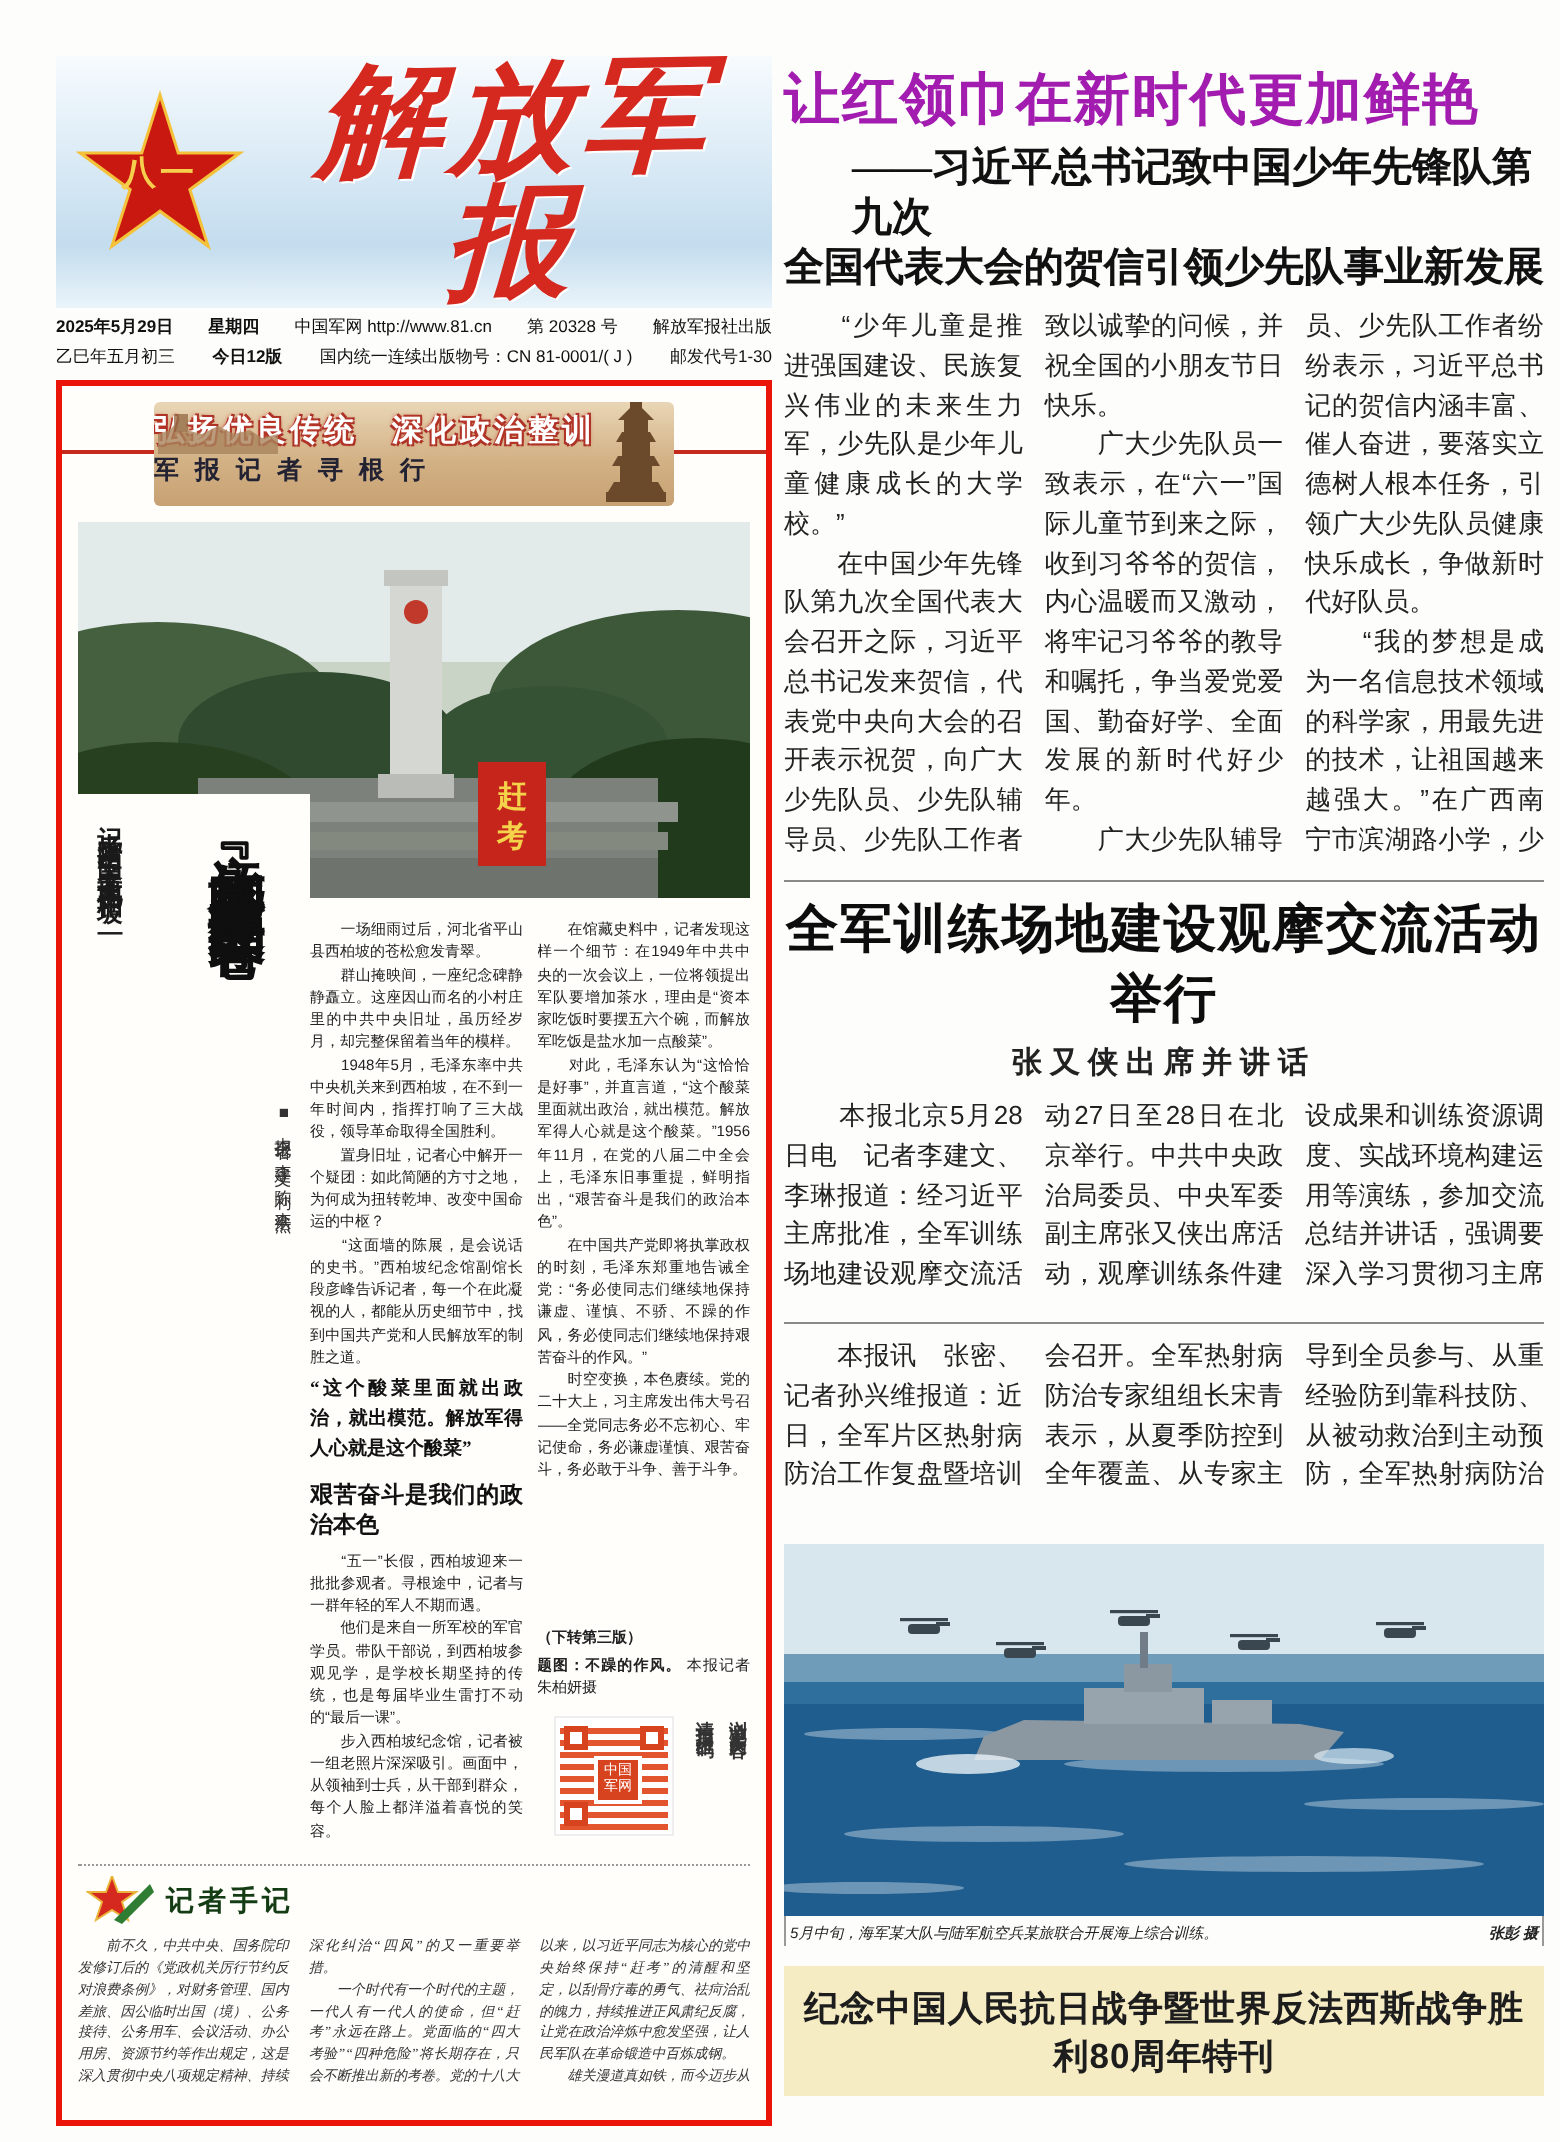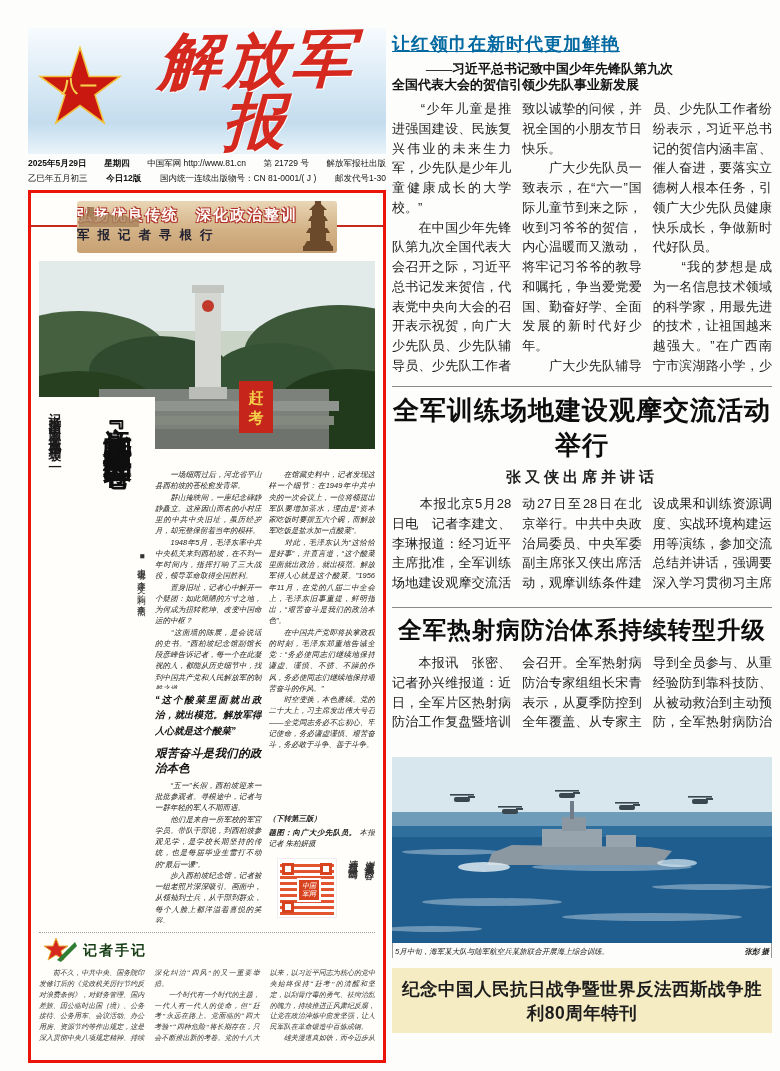--- a/index.html
+++ b/index.html
@@ -39,21 +39,21 @@
   .fphoto{position:relative;margin:6px 8px 0 8px;height:188px;overflow:hidden;background:#dfe7e4;}
   
   .fmid{position:relative;display:flex;margin:0 8px;height:474px;}
   .vstrip{position:relative;width:116px;flex:0 0 auto;display:flex;background:#fffefb;z-index:3;
           margin-top:-52px;padding-top:6px;height:520px;}
   .v{writing-mode:vertical-rl;text-orientation:upright;}
   .side-label{width:22px;font-size:12.5px;font-weight:bold;letter-spacing:3px;color:#1a1a1a;margin-left:2px;}
   .big-title{width:64px;font-size:29px;font-weight:bold;color:#0f0f0f;letter-spacing:3px;
              font-family:"Liberation Sans",sans-serif;line-height:1.05;margin-left:6px;}
   .fbyline{width:15px;font-size:8.5px;color:#333;margin-top:148px;letter-spacing:1px;}
-  .fbody{flex:1;display:flex;gap:7px;padding-top:20px;font-style:italic;}
+  .fbody{flex:1;display:flex;gap:7px;padding-top:10px;}
   .fcol{flex:1;font-size:7.5px;line-height:1.5;text-align:justify;color:#222;overflow:hidden;
         display:flex;flex-direction:column;}
   .ftext{white-space:pre-line;overflow:hidden;}
   .fcol1-top{flex:0 1 auto;}
   .pull-quote{flex:0 0 auto;font-family:"Liberation Serif",serif;font-weight:bold;font-size:9.5px;
         line-height:1.6;margin:4px 0;color:#111;}
   .fsubhead{flex:0 0 auto;font-size:11.5px;font-weight:bold;color:#111;margin:3px 0;line-height:1.35;}
   .fcont{font-weight:bold;font-size:7.5px;margin-top:2px;}
   .fcredit{font-size:7.5px;margin-top:2px;}
   .fcredit b{font-weight:bold;}
@@ -72,22 +72,22 @@
   .notebook{position:absolute;left:8px;right:8px;bottom:6px;border-top:1px dotted #999;padding-top:5px;}
   .nb-head{display:flex;align-items:center;gap:14px;margin-bottom:4px;}
   .nb-label{display:flex;align-items:center;gap:6px;font-size:14px;font-weight:bold;color:#143c14;
             letter-spacing:2px;padding-left:4px;}
   .nb-title{font-size:22px;font-weight:bold;color:#333;letter-spacing:1px;font-family:"Liberation Sans",sans-serif;}
   .nb-body{column-count:3;column-gap:10px;font-size:7px;line-height:1.55;text-align:justify;
            font-family:"Liberation Serif",serif;font-style:italic;color:#333;height:86px;overflow:hidden;
            white-space:pre-line;}
   
   .rightcol{position:absolute;left:392px;top:34px;width:380px;}
-  .lead-hl{font-size:18px;font-weight:bold;color:#0369a1;letter-spacing:1px;line-height:1.15;text-decoration:underline;}
-  .lead-sub{font-family:"Liberation Serif",serif;font-weight:bold;font-size:13px;color:#111;line-height:1.25;}
+  .lead-hl{font-size:28px;font-weight:bold;color:#a21caf;letter-spacing:1px;line-height:1.15;}
+  .lead-sub{font-family:"Liberation Serif",serif;font-weight:bold;font-size:20px;color:#111;line-height:1.25;}
   .ls1{margin-top:6px;padding-left:34px;}
   .ls2{margin-bottom:6px;}
   .colbody{column-count:3;column-gap:11px;font-size:13px;line-height:1.52;text-align:justify;
            overflow:hidden;color:#222;}
   .colbody .btext{white-space:pre-line;}
   .cont-inline{font-weight:bold;}
   .lead-body{height:280px;}
   .divider{border:none;border-top:1px solid #8a8a8a;margin:7px 0 6px 0;}
   .art2-hl{font-size:26px;font-weight:bold;text-align:center;color:#0d0d0d;letter-spacing:1px;margin-top:4px;}
   .art2-sub{font-family:"Liberation Serif",serif;font-weight:bold;font-size:15px;text-align:center;
@@ -114,21 +114,21 @@
       <div class="star-text">八一</div>
     </div>
     <div class="mast-title">解放军报</div>
   </div>
 
   <div class="dateline">
     <div class="row">
       <span class="dl-b">2025年5月29日</span>
       <span class="dl-b">星期四</span>
       <span>中国军网 http://www.81.cn</span>
-      <span>第 21729 号</span>
+      <span>第 20328 号</span>
       <span>解放军报社出版</span>
     </div>
     <div class="row">
       <span>乙巳年五月初三</span>
       <span class="dl-b">今日12版</span>
       <span>国内统一连续出版物号：CN 81-0001/( J )</span>
       <span>邮发代号1-30</span>
     </div>
   </div>
 
@@ -202,21 +202,21 @@
 　　他们是来自一所军校的军官学员。带队干部说，到西柏坡参观见学，是学校长期坚持的传统，也是每届毕业生雷打不动的“最后一课”。
 　　步入西柏坡纪念馆，记者被一组老照片深深吸引。画面中，从领袖到士兵，从干部到群众，每个人脸上都洋溢着喜悦的笑容。</div>
         </div>
         <div class="fcol">
           <div class="ftext" style="flex:1 1 auto;">　　在馆藏史料中，记者发现这样一个细节：在1949年中共中央的一次会议上，一位将领提出军队要增加茶水，理由是“资本家吃饭时要摆五六个碗，而解放军吃饭是盐水加一点酸菜”。
 　　对此，毛泽东认为“这恰恰是好事”，并直言道，“这个酸菜里面就出政治，就出模范。解放军得人心就是这个酸菜。”1956年11月，在党的八届二中全会上，毛泽东旧事重提，鲜明指出，“艰苦奋斗是我们的政治本色”。
 　　在中国共产党即将执掌政权的时刻，毛泽东郑重地告诫全党：“务必使同志们继续地保持谦虚、谨慎、不骄、不躁的作风，务必使同志们继续地保持艰苦奋斗的作风。”
 　　时空变换，本色赓续。党的二十大上，习主席发出伟大号召——全党同志务必不忘初心、牢记使命，务必谦虚谨慎、艰苦奋斗，务必敢于斗争、善于斗争。</div>
           <div class="fcont">（下转第三版）</div>
           <div class="fcredit">
-            <b>题图：向广大少先队员。</b> <span>本报记者 朱柏妍摄</span>
+            <b>题图：不躁的作风。</b> <span>本报记者 朱柏妍摄</span>
           </div>
           <div class="qr-row">
             <div class="qr">
               <div class="eye e1"></div>
                 <div class="eye e2"></div>
                 <div class="eye e3"></div>
               <div class="ctr">中国军网</div>
             </div>
             <div class="qr-note">
               <span class="v">请扫描二维码</span>
@@ -273,21 +273,20 @@
       <div class="colbody art2-body">
         <div class="btext">　　本报北京5月28日电　记者李建文、李琳报道：经习近平主席批准，全军训练场地建设观摩交流活动27日至28日在北京举行。中共中央政治局委员、中央军委副主席张又侠出席活动，观摩训练条件建设成果和训练资源调度、实战环境构建运用等演练，参加交流总结并讲话，强调要深入学习贯彻习主席关于加强训练保障的重要指示，把握新形势探索新模式，加快构建现代训练保障体系。
 　　张又侠指出，要围绕实现建军一百年奋斗目标，着眼提高训练质效，促进战斗力生成，推动训练保障向贯彻实战化标准要求聚焦，向支撑一体化联合训练发力，向注重信息化赋能增效拓展。要创新保障模式，走开体系建设的新路子，拿出实际管用的新举措，构建高效能的新形态，有力撬动军事训练转型。
 　　张又侠强调，要体系推进发展布局规划、政策制度配套、人才队伍锻造，抓住大型训练基地、新域新质训练条件等重点，持续优化保障格局。要推动成果全面落地见效，及时宣传推广运用，努力把训练场地建设成果转化为部队实实在在的战斗力。</div>
       </div>
     </div>
 
     <hr class="divider">
 
     <div>
-      <div class="art3-hl">全军热射病防治体系持续转型升级</div>
       <div class="colbody art3-body">
         <div class="btext">　　本报讯　张密、记者孙兴维报道：近日，全军片区热射病防治工作复盘暨培训会召开。全军热射病防治专家组组长宋青表示，从夏季防控到全年覆盖、从专家主导到全员参与、从重经验防到靠科技防、从被动救治到主动预防，全军热射病防治体系持续转型升级。
 　　深入基层一线展开调研，基本摸清了我军热射病的分布特征及影响因素；制订热射病防治标准、规范、指南等；研发系列产品和相关教学器材；按照统一建设标准，在全军不同类型基层部队建立热射力监测室，科学指导部队开展热习服训练。
 　　由节段防控拓为全年全时段防控，积极推行科学的热习服训练。在防控模式方面，推行热射病防治“四会教练员”制度，对基层卫生人员和医院骨干进行分层培训；在科学防控方面，利用人工智能和大数据分析技术，推动防治体系由经验型向数据型转变。</div>
       </div>
     </div>
 
     <div class="navy-photo">
       <svg width="380" height="186" viewBox="0 0 380 186">
         <rect width="380" height="70" fill="#d8e6ee"></rect>

